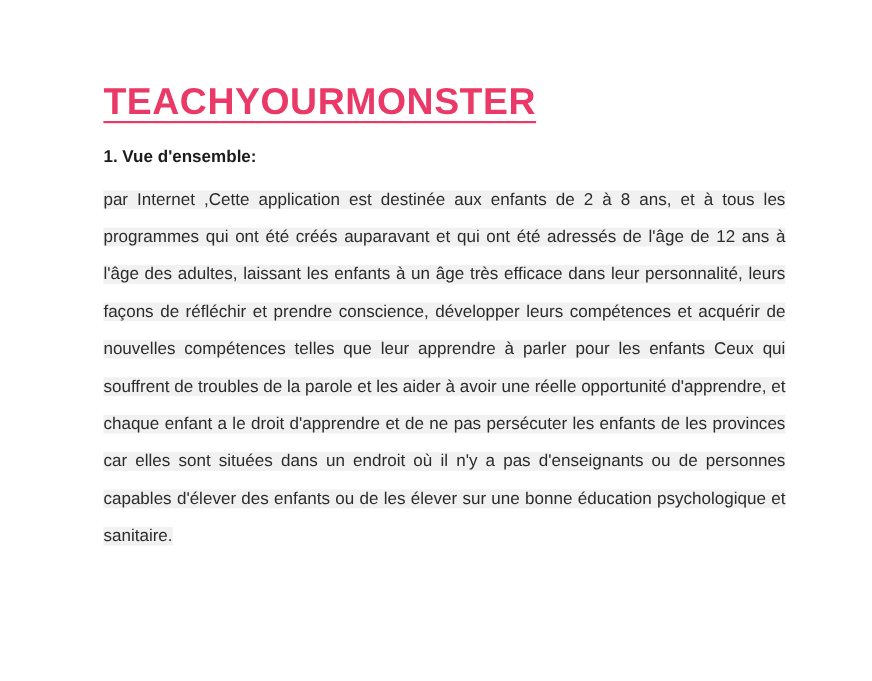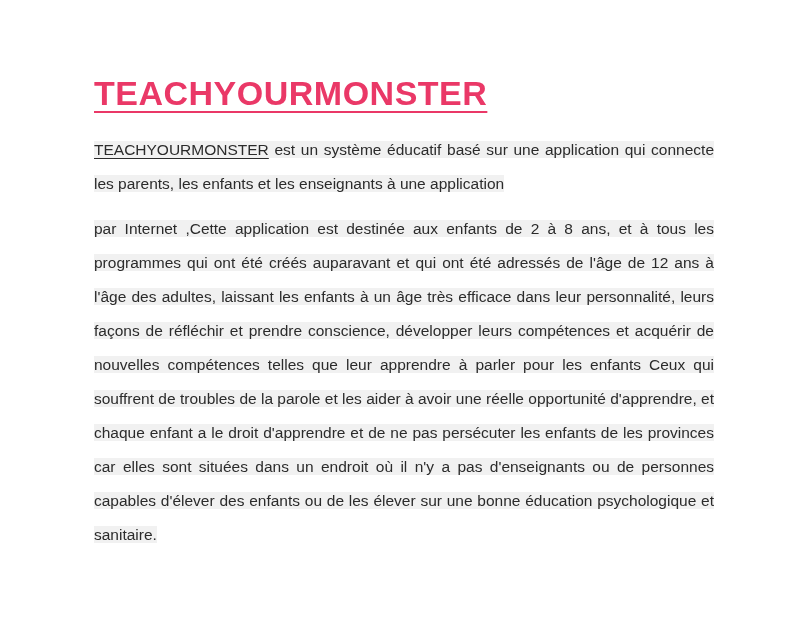--- a/index.html
+++ b/index.html
@@ -99,22 +99,22 @@
 </style>
 </head>
 <body>
 
 <div class="page">
 
   <div class="content">
 
     <h1 class="doc-title">TEACHYOURMONSTER</h1>
 
+    <h2 class="section-heading">1. Vue d'ensemble:</h2>
 
-    <p class="body-para"><span class="hl lead-underline">TEACHYOURMONSTER</span><span class="hl"> est un système éducatif basé sur une application qui connecte les parents, les enfants et les enseignants à une application</span></p>
 
     <p class="body-para"><span class="hl"> par Internet ,Cette application est destinée aux enfants de 2 à 8 ans, et à tous les programmes qui ont été créés auparavant et qui ont été adressés de l'âge de 12 ans à l'âge des adultes, laissant les enfants à un âge très efficace dans leur personnalité, leurs façons de réfléchir et prendre conscience, développer leurs compétences et acquérir de nouvelles compétences telles que leur apprendre à parler pour les enfants Ceux qui souffrent de troubles de la parole et les aider à avoir une réelle opportunité d'apprendre, et chaque enfant a le droit d'apprendre et de ne pas persécuter les enfants de les provinces car elles sont situées dans un endroit où il n'y a pas d'enseignants ou de personnes capables d'élever des enfants ou de les élever sur une bonne éducation psychologique et sanitaire.</span></p>
 
   </div>
 
   <div class="watermark">
     <span class="wm-arabic">مستقل</span>
     <span class="wm-domain">mostaql.com</span>
   </div>
 

